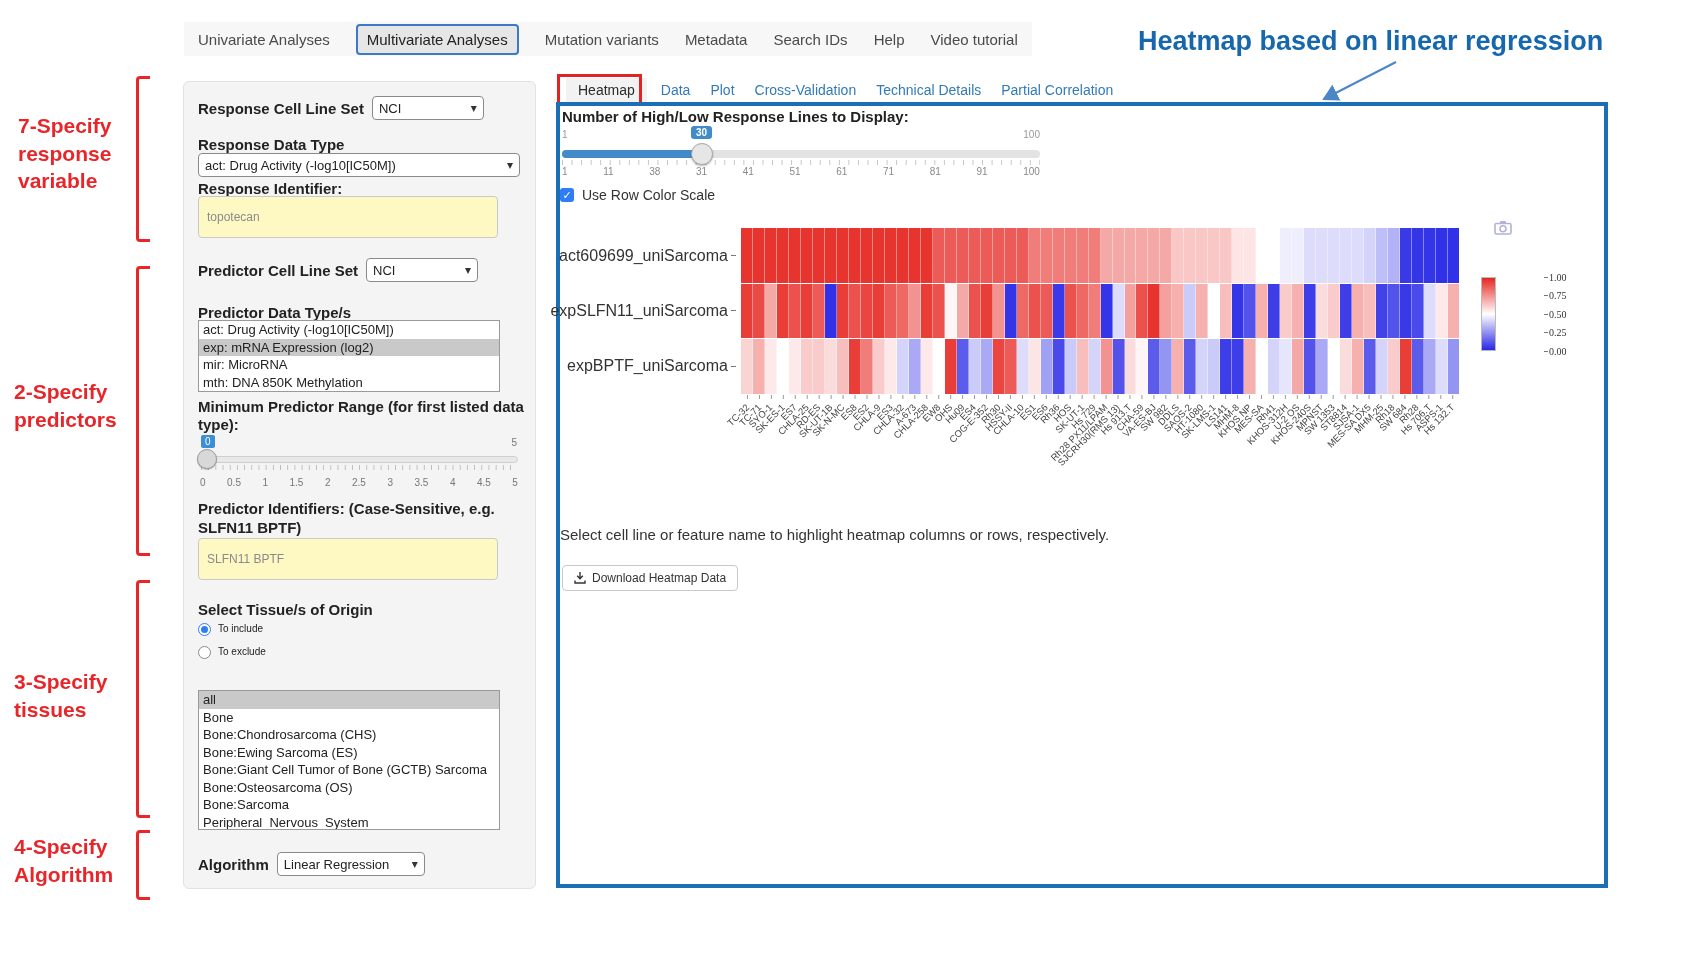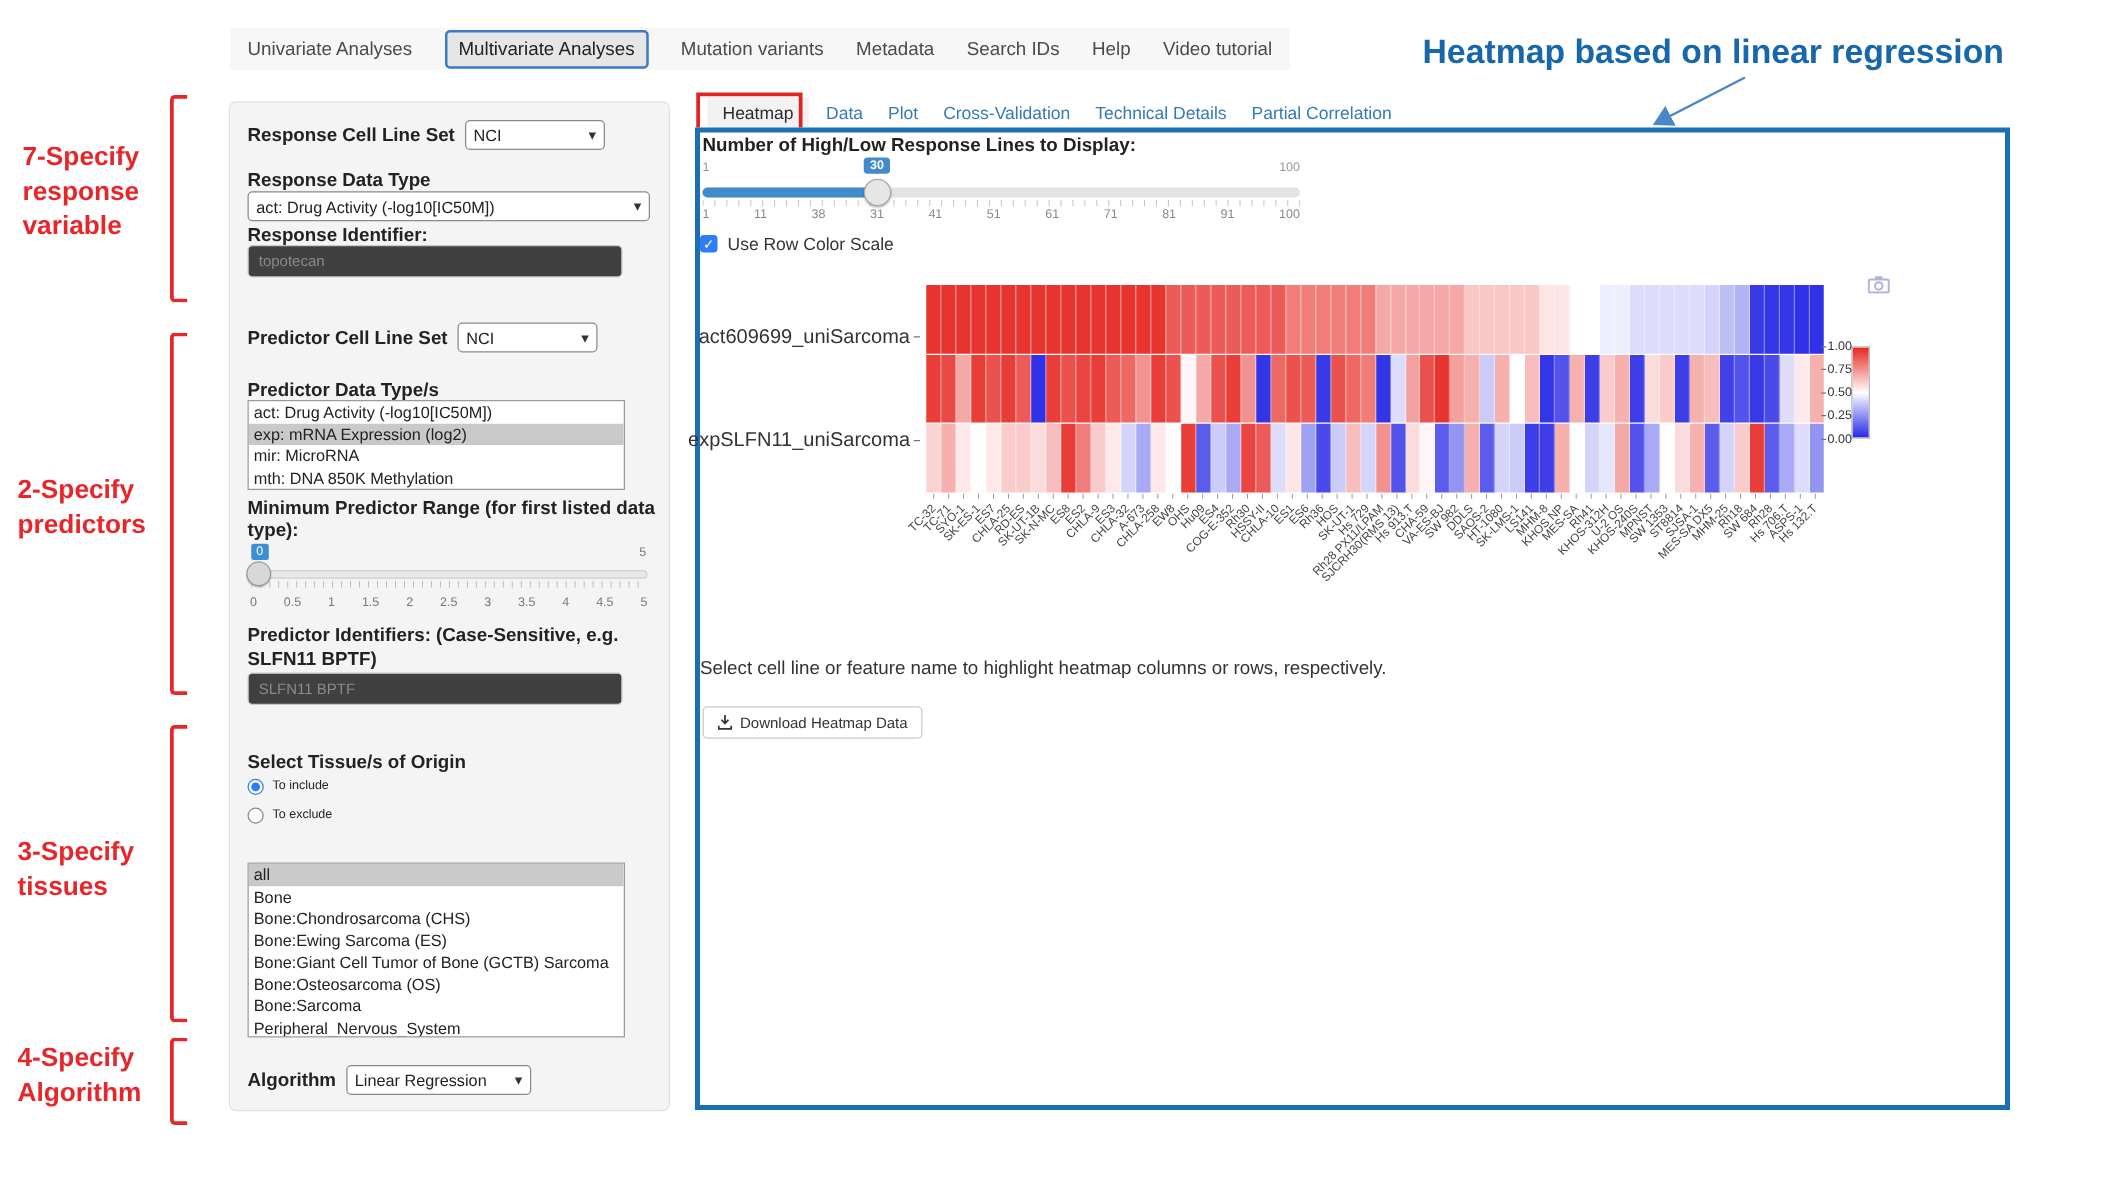--- a/index.html
+++ b/index.html
@@ -23,22 +23,22 @@
   .bracket { position:absolute; left:136px; width:14px; border:3px solid #e8262a; border-right:none; border-radius:4px 0 0 4px; }
 
   
   .panel { position:absolute; left:183px; top:81px; width:353px; height:808px; background:#f4f4f4;
            border:1px solid #e2e2e2; border-radius:6px; }
   .panel .abs { position:absolute; }
   .f-label { font-size:15px; font-weight:bold; color:#222; }
   .sel { display:flex; align-items:center; justify-content:space-between; background:#fff;
          border:1px solid #8a8a8a; border-radius:4px; height:24px; padding:0 6px; font-size:13px; color:#222; cursor:pointer; }
   .sel .chev { font-size:12px; color:#333; margin-left:6px; }
-  .txt-input { display:flex; background:#404040; border:1px solid #c9c9c9; border-radius:4px;
-               height:26px; padding:0 8px; }
+  .txt-input { display:flex; background:#fef9c3; border:1px solid #c9c9c9; border-radius:4px;
+               height:42px; padding:0 8px; }
   .txt-input input { border:none; outline:none; width:100%; font-size:12px; color:#8a8a8a;
                      font-family:"Liberation Sans",sans-serif; background:transparent; }
   .listbox { background:#fff; border:1px solid #9a9a9a; overflow:hidden; }
   .listbox .opt { font-size:13px; color:#222; padding:1px 4px; height:17.5px; white-space:nowrap; cursor:pointer; }
   .listbox .opt.selected { background:#c9c9c9; }
   .radio-row { display:flex; gap:7px; font-size:10px; color:#222; cursor:pointer; }
   .radio { width:13px; height:13px; border:1px solid #8a8a8a; border-radius:50%; background:#fff; position:relative; }
   .radio.on { border-color:#2e7df6; }
   .radio.on::after { content:""; position:absolute; left:2px; top:2px; width:7px; height:7px; border-radius:50%; background:#2e7df6; }
 
@@ -95,21 +95,21 @@
              background-image:linear-gradient(to right,transparent 0 5.5px,#999 5.5px 6.5px,transparent 6.5px);
              background-size:11.967px 4px; }
   .x-labels { position:absolute; left:741px; top:400px; width:718px; height:90px; }
   .xlab { position:absolute; top:0; width:0; }
   .xlab span { position:absolute; right:0; top:0; transform-origin:100% 50%; transform:rotate(-45deg);
                font-size:9.5px; color:#444; white-space:nowrap; cursor:pointer; }
 
   
   .colorbar { position:absolute; left:1481px; top:277px; width:15px; height:74px; border:1px solid #bbb;
               background:linear-gradient(to bottom,#e62722 0%,#ffffff 50%,#2828e6 100%); }
-  .cb-label { position:absolute; left:1462px; font-size:10px; color:#333; }
+  .cb-label { position:absolute; left:1549px; font-size:10px; color:#333;font-family:Liberation Serif, serif; }
   .cb-label::before { content:""; position:absolute; left:-5px; top:5px; width:4px; height:1px; background:#777; }
   .camera { position:absolute; left:1494px; top:220px; cursor:pointer; }
 
   .note { position:absolute; left:560px; top:526px; font-size:15px; color:#333; }
   .dl-btn { position:absolute; left:562px; top:565px; display:flex; align-items:center; gap:6px;
             border:1px solid #c9c9c9; border-radius:4px; background:#fff; padding:5px 11px;
             font-size:12px; color:#333; cursor:pointer; }
 </style>
 </head>
 <body>
@@ -290,20 +290,21 @@
   </div>
 
   <div class="chk-row">
     <span class="chk">✓</span>
     <span class="chk-label">Use Row Color Scale</span>
   </div>
 
   <div class="hm-row-labels">
       <div class="hm-row-label">act609699_uniSarcoma</div>
       <div class="hm-row-label">expSLFN11_uniSarcoma</div>
+      <div class="hm-row-label">expBPTF_uniSarcoma</div>
     </div>
   <div class="hm-grid">
       <div class="hm-row">
         <div class="hm-cell" style="background: rgb(232, 52, 47);"></div>
         <div class="hm-cell" style="background: rgb(232, 52, 47);"></div>
         <div class="hm-cell" style="background: rgb(232, 52, 47);"></div>
         <div class="hm-cell" style="background: rgb(232, 52, 47);"></div>
         <div class="hm-cell" style="background: rgb(232, 52, 47);"></div>
         <div class="hm-cell" style="background: rgb(232, 52, 47);"></div>
         <div class="hm-cell" style="background: rgb(232, 52, 47);"></div>

